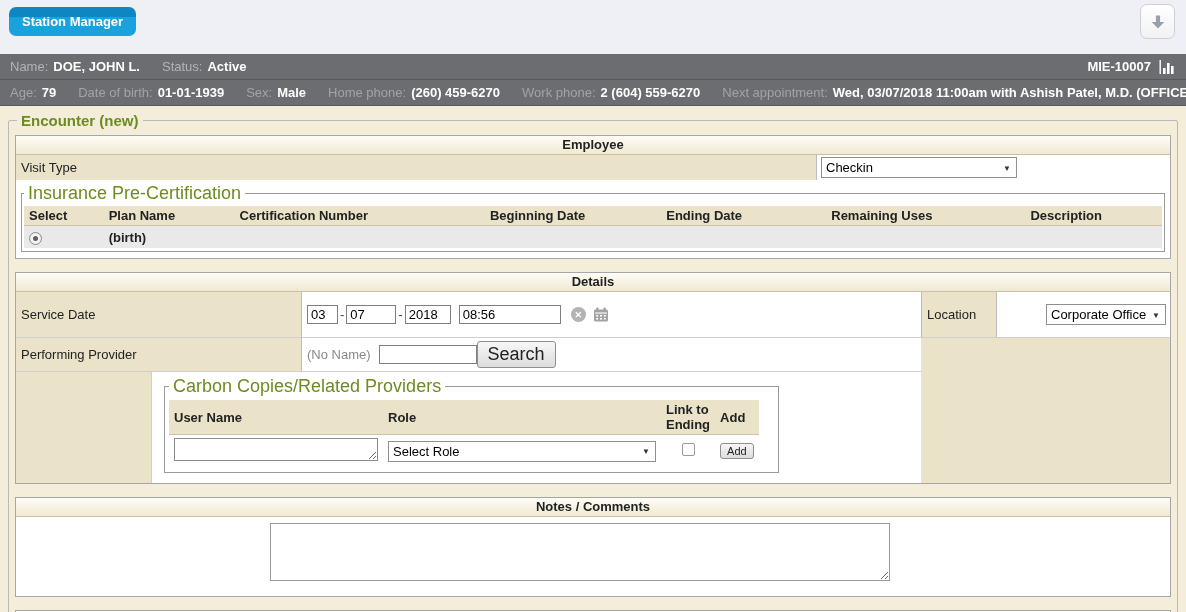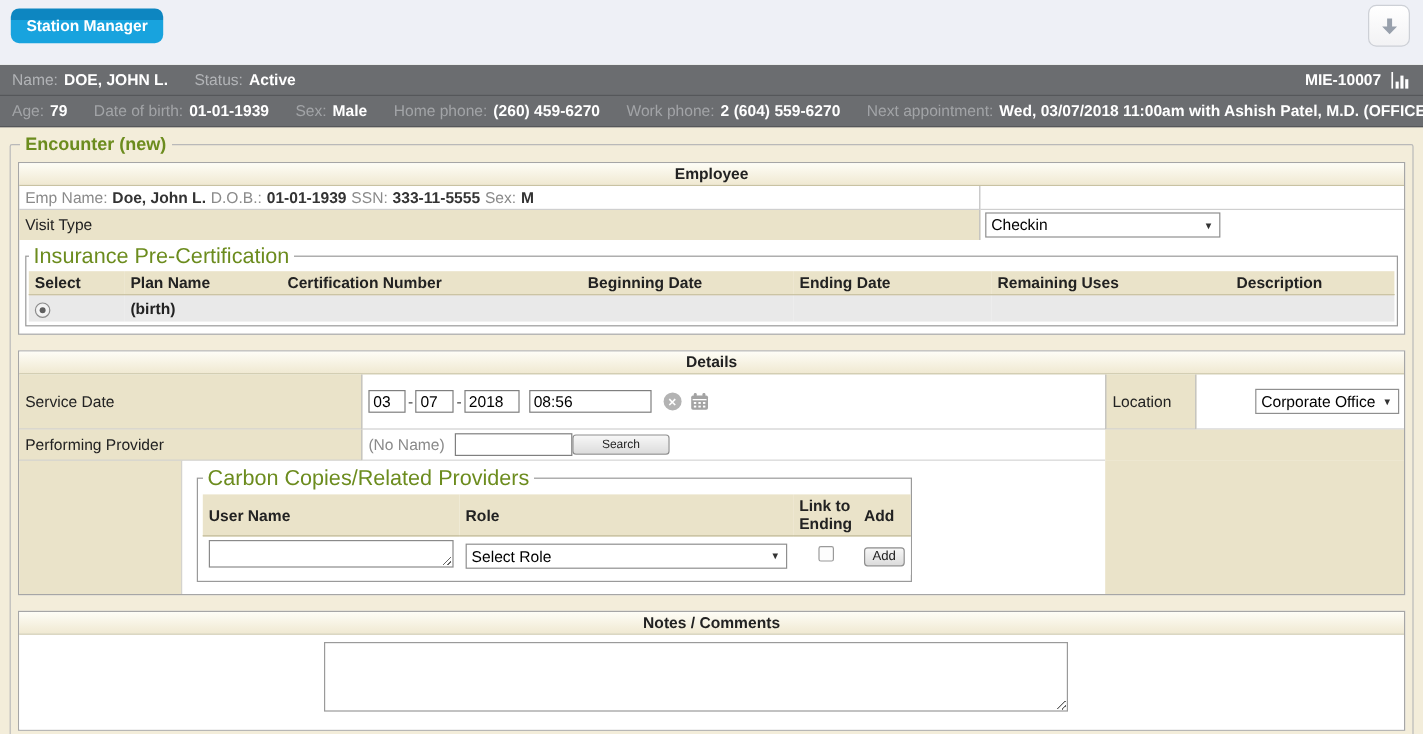--- a/index.html
+++ b/index.html
@@ -69,37 +69,37 @@
   .selwrap { position: relative; display: inline-block; }
   .selwrap::after { content: "▼"; position: absolute; right: 6px; top: 50%; transform: translateY(-50%);
                     font-size: 8px; color: #333; pointer-events: none; }
   select { appearance: none; -webkit-appearance: none; border: 1px solid #8f8f8f; background: #fff;
            font-family: "Liberation Sans", sans-serif; font-size: 13px; height: 21px; padding: 0 18px 0 4px; border-radius: 0; cursor: pointer; }
 
   
   input[type="text"] { border: 1px solid #7f7f7f; height: 19px; font-family: "Liberation Sans", sans-serif;
                        font-size: 13px; padding: 1px 3px; }
   .btn { background: linear-gradient(#f7f7f7, #dcdcdc); border: 1px solid #8f8f8f; border-radius: 3px;
-         font-family: "Liberation Sans", sans-serif; font-size: 10px; padding: 2px 24px; cursor: pointer; color: #222; }
+         font-family: "Liberation Sans", sans-serif; font-size: 18px; padding: 2px 10px; cursor: pointer; color: #222; }
   .btn-small { font-size: 11px; padding: 1px 6px; }
   .dash { margin: 0 2px; color: #444; }
   .muted { color: #8a8a8a; }
 
   .icon-clear { width: 15px; height: 15px; border-radius: 50%; background: #b3b3b3; color: #fff;
                 display: inline-flex; align-items: center; justify-content: center; font-size: 9px; font-weight: bold;
                 margin-left: 10px; cursor: pointer; }
   .icon-cal { margin-left: 7px; cursor: pointer; display: inline-flex; }
 
   
   .w-label { width: 286px; flex: none; }
   .w-loclabel { width: 76px; flex: none; }
   .details-right-fill { width: 249px; flex: none; background: #eae3c9; }
 
   
-  .cc-fieldset { width: 519px; margin: 3px 0 6px 12px; padding: 3px 0 5px 4px; background: #fdfcf7; }
+  .cc-fieldset { width: 519px; margin: 3px 0 6px 12px; padding: 3px 19px 5px 4px; background: #fdfcf7; }
   .cc-table { width: 100%; border-collapse: collapse; }
   .cc-table th { background: #eae3c9; text-align: left; font-weight: bold; padding: 2px 5px; border-bottom: 1px solid #cbc4a4; }
   .cc-table td { padding: 3px 5px; background: #fff; }
   textarea { border: 1px solid #8a8a8a; font-family: "Liberation Sans", sans-serif; font-size: 13px; resize: both; }
   .cc-username { width: 204px; height: 23px; }
 
   
   .notes-body { background: #fff; padding: 6px 0 12px 254px; }
   .notes-textarea { width: 620px; height: 58px; border-color: #9a9a9a; }
 
@@ -147,33 +147,20 @@
   <span class="pair"><span class="lbl">Work phone:</span><span class="val">2 (604) 559-6270</span></span>
   <span class="pair"><span class="lbl">Next appointment:</span><span class="val">Wed, 03/07/2018 11:00am with Ashish Patel, M.D. (OFFICE), Stuff</span></span>
 </div>
 
 <div class="content">
 <fieldset class="enc">
   <legend>Encounter (new)</legend>
 
   <div class="box">
     <div class="box-header">Employee</div>
-    <div class="row emp-info">
-      <div class="cell b-r b-b" style="width:801px; flex:none;">
-        <span class="lbl">Emp Name:</span>
-        <span class="val">Doe, John L.</span>
-        <span class="lbl">D.O.B.:</span>
-        <span class="val">01-01-1939</span>
-        <span class="lbl">SSN:</span>
-        <span class="val">333-11-5555</span>
-        <span class="lbl">Sex:</span>
-        <span class="val">M</span>
-      </div>
-      <div class="cell b-b" style="flex:1;"></div>
-    </div>
     <div class="row">
       <div class="cell cell-label b-r" style="width:801px; flex:none;">Visit Type</div>
       <div class="cell" style="flex:1; padding:2px 4px;">
         <span class="selwrap">
           <select style="width:196px;">
             <option>Checkin</option>
           </select>
         </span>
       </div>
     </div>
@@ -219,21 +206,21 @@
   </div>
 
   <div class="box">
     <div class="box-header">Details</div>
 
     <div class="row">
       <div class="cell cell-label w-label b-r b-b">Service Date</div>
       <div class="cell b-b" style="flex:1; padding:3px 5px;">
         <input type="text" style="width: 31px;" value="03">
         <span class="dash">-</span>
-        <input type="text" style="width: 32px;" value="07">
+        <input type="text" style="width: 50px;" value="07">
         <span class="dash">-</span>
         <input type="text" style="width: 46px;" value="2018">
         <input type="text" style="width: 102px; margin-left: 8px;" value="08:56">
         <span class="icon-clear">✕</span>
         <span class="icon-cal">
           <svg width="16" height="15" viewBox="0 0 16 15">
             <rect x="1" y="2.5" width="14" height="12" rx="1.5" fill="#a3a3a3"></rect>
             <rect x="3.2" y="0.5" width="2.4" height="4" rx="1" fill="#a3a3a3"></rect>
             <rect x="10.4" y="0.5" width="2.4" height="4" rx="1" fill="#a3a3a3"></rect>
             <rect x="2.2" y="5.5" width="11.6" height="1.1" fill="#fff"></rect>

